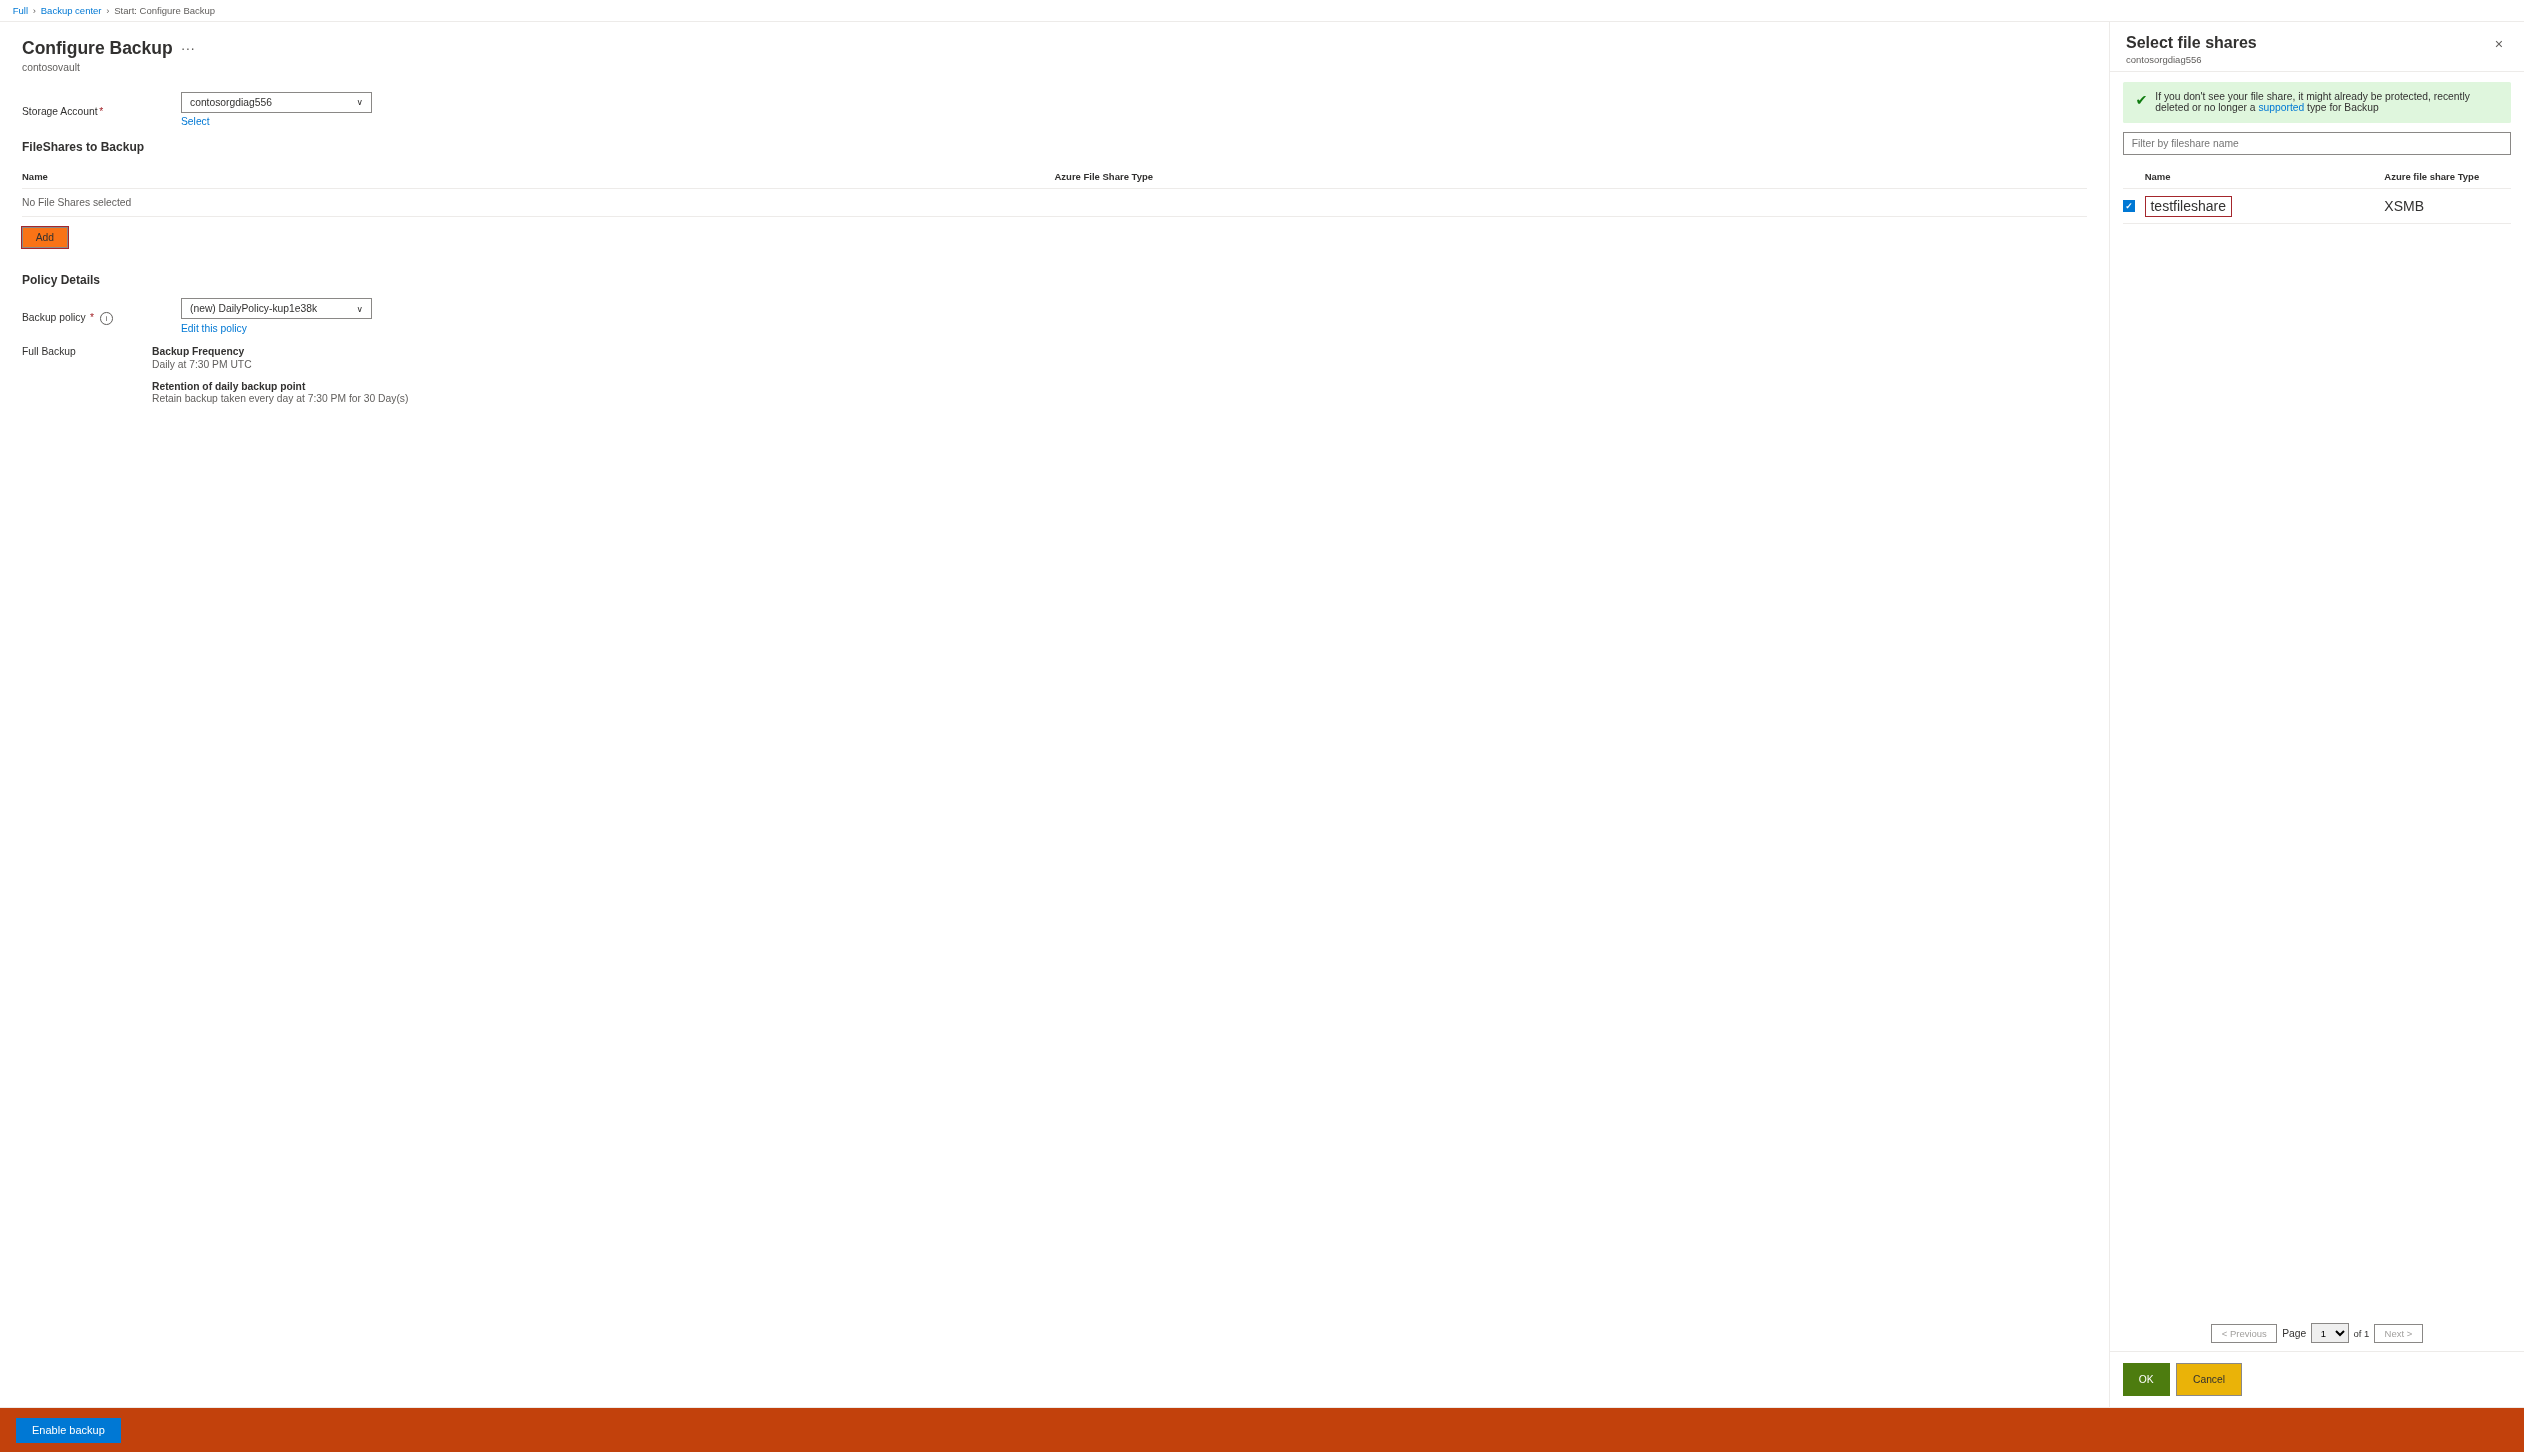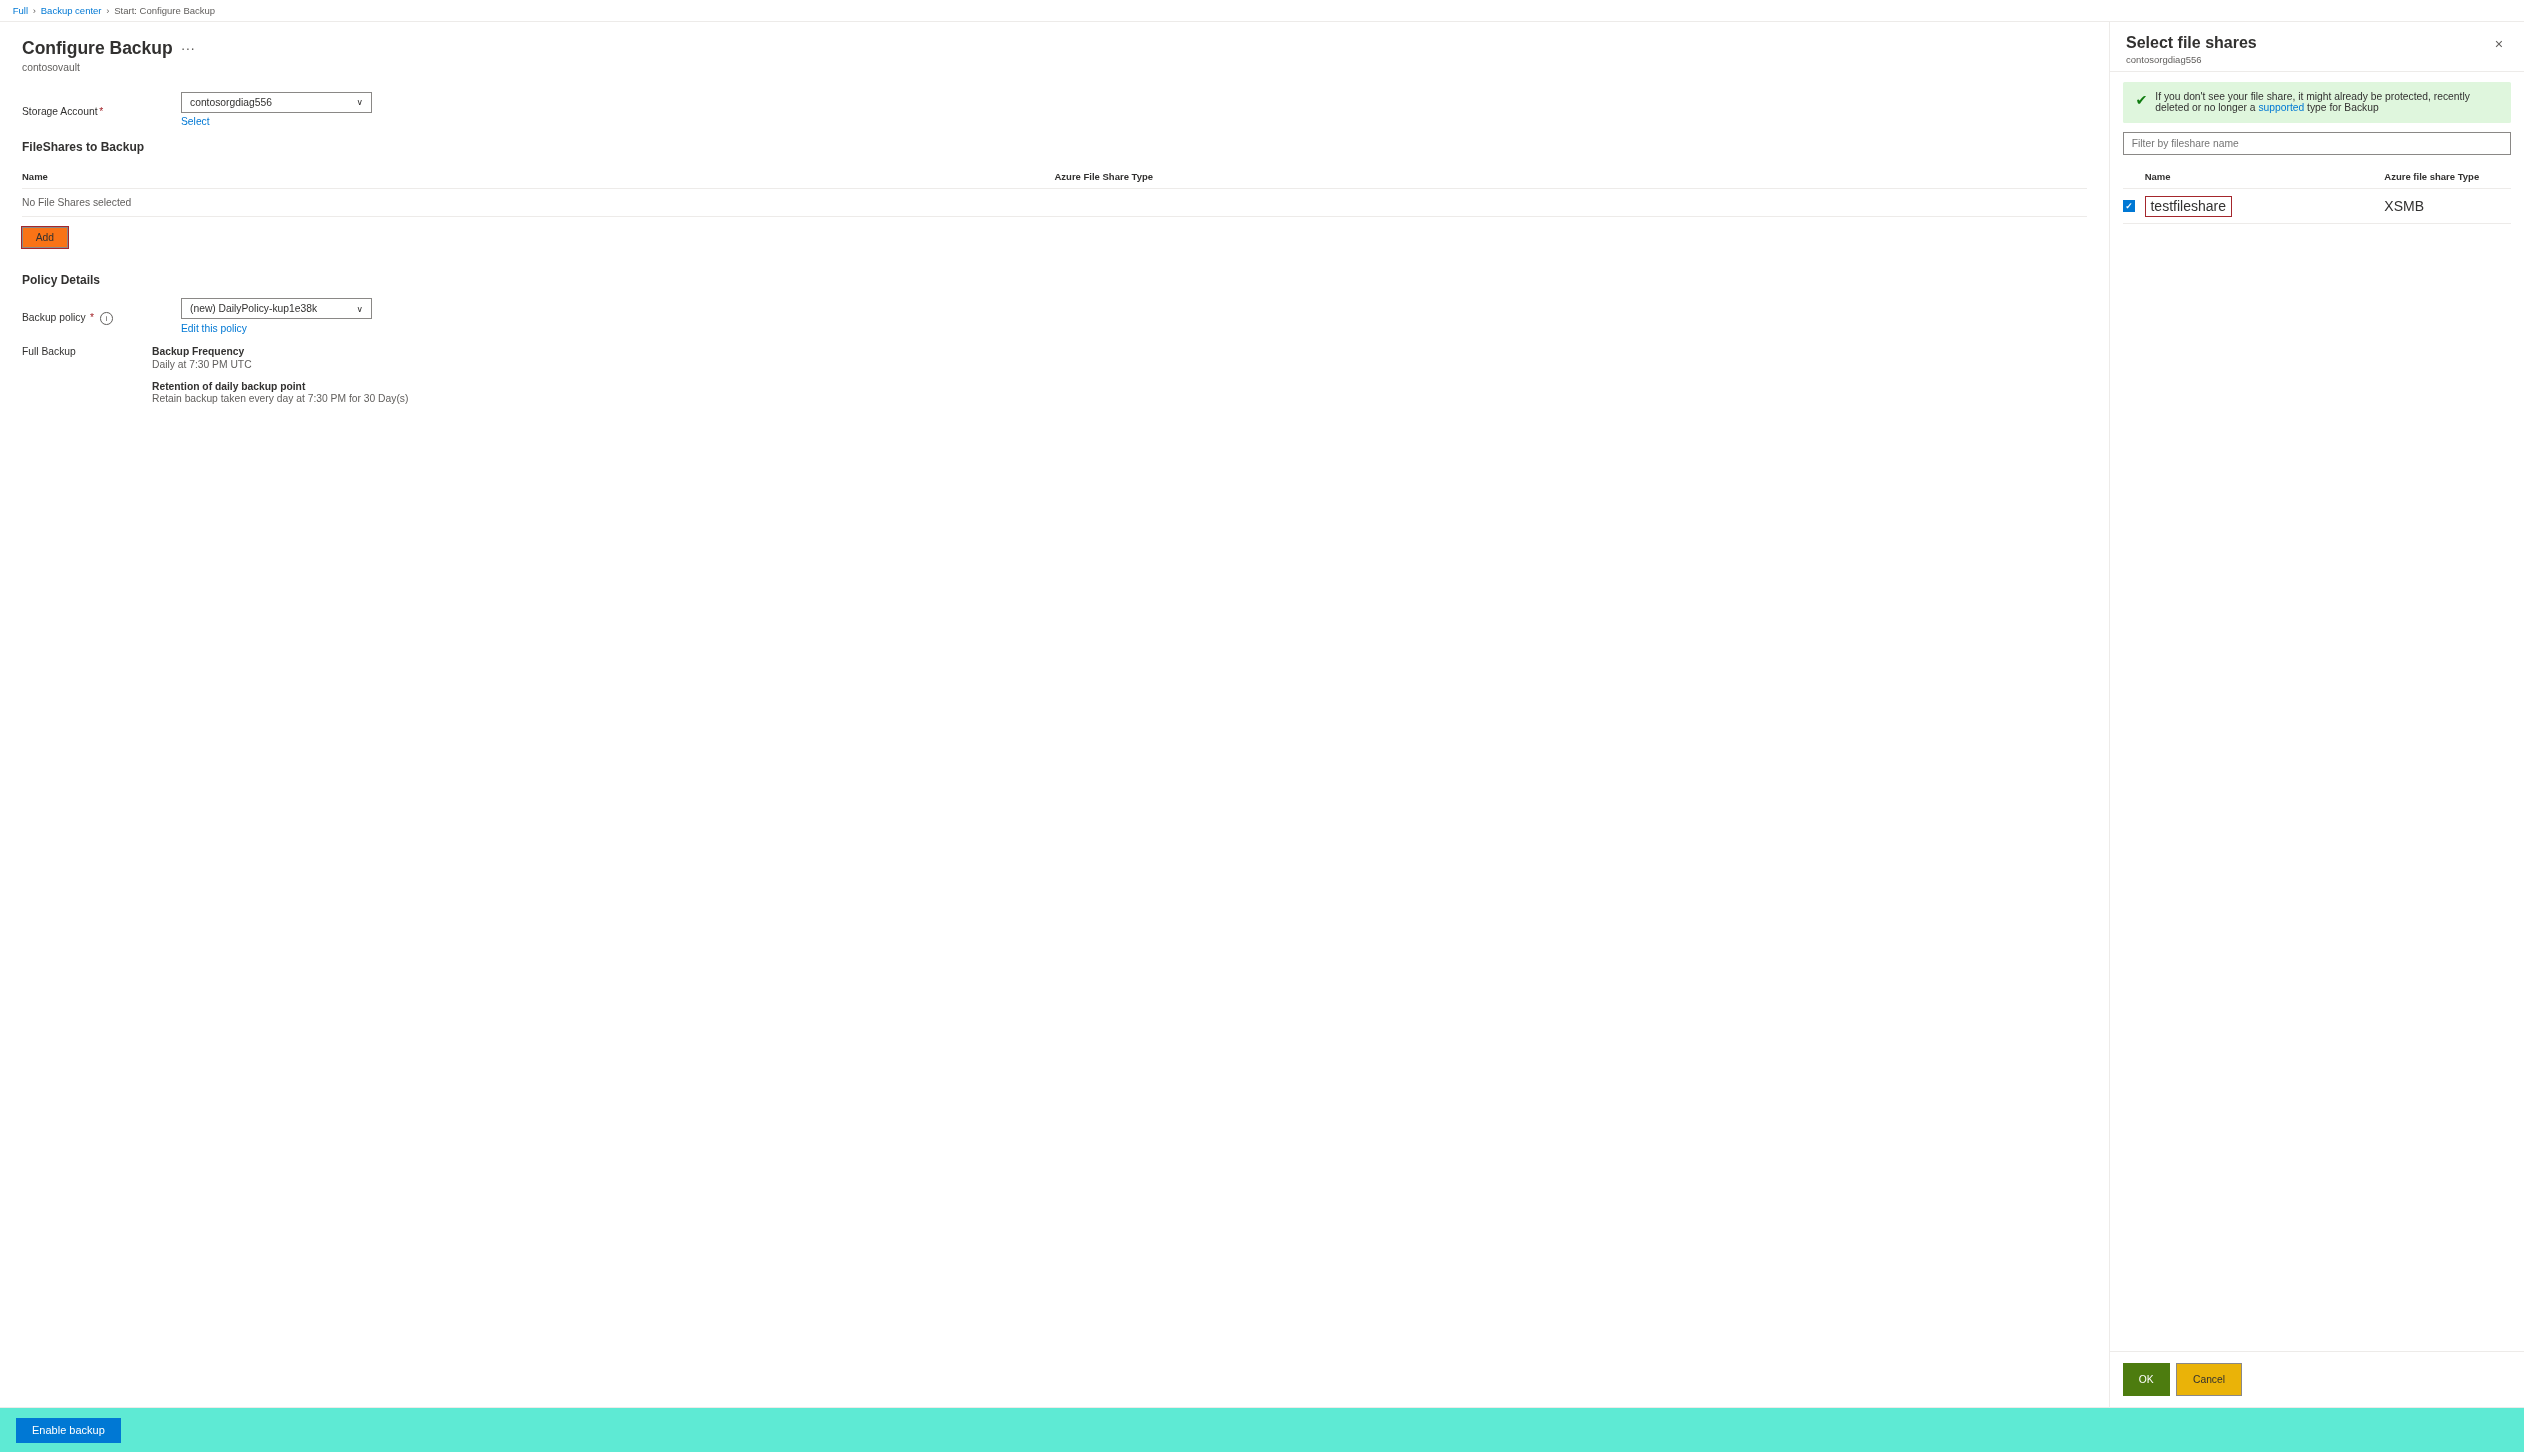--- a/index.html
+++ b/index.html
@@ -46,21 +46,21 @@
     .info-icon { display: inline-flex; align-items: center; justify-content: center; width: 12.7px; height: 12.7px; border-radius: 50%; border: 0.8px solid #605e5c; font-size: 8px; color: #605e5c; cursor: pointer; margin-left: 3.2px; }
 
     .edit-link { color: #0078d4; font-size: 10.3px; cursor: pointer; text-decoration: none; }
     .policy-detail-row { display: flex; align-items: flex-start; margin-bottom: 6.4px; }
     .policy-label-col { width: 130px; flex-shrink: 0; font-size: 10.3px; color: #323130; }
     .policy-info { font-size: 10.3px; }
     .policy-info strong { font-weight: 600; display: block; margin-bottom: 1.6px; }
     .policy-info p { color: #605e5c; }
 
     
-    .bottom-bar { padding: 9.5px 16px; border-top: 0.8px solid #edebe9; background: #5eead4; display: flex; align-items: center; }
+    .bottom-bar { padding: 9.5px 16px; border-top: 0.8px solid #edebe9; background: #c2410c; display: flex; align-items: center; }
     .enable-button { background: #0078d4; color: #fff; border: none; padding: 6.4px 16px; font-size: 11px; cursor: pointer; font-weight: 400; }
 
     
     .right-panel { width: 414px; flex-shrink: 0; display: flex; flex-direction: column; background: #fff; }
 
     .right-panel-header { display: flex; align-items: flex-start; justify-content: space-between; padding: 12.7px 16px 6.4px; border-bottom: 0.8px solid #edebe9; }
     .right-panel-title { font-size: 16px; font-weight: 600; color: #323130; }
     .right-panel-subtitle { font-size: 9.5px; color: #605e5c; margin-top: 1.6px; }
     .close-btn { background: none; border: none; cursor: pointer; font-size: 14.3px; color: #605e5c; padding: 1.6px 4.8px; }
 
@@ -206,20 +206,29 @@
         <div class="checkbox-cell">
           <div class="checkbox-checked"></div>
         </div>
         <div class="row-name-cell">
           <span class="row-name-highlighted">testfileshare</span>
         </div>
         <div class="row-type-cell">XSMB</div>
       </div>
     </div>
 
+    <div class="pagination-bar">
+      <button class="page-btn" disabled="">&lt; Previous</button>
+      <span>Page</span>
+      <select class="page-select">
+        <option>1</option>
+      </select>
+      <span class="page-of">of 1</span>
+      <button class="page-btn" disabled="">Next &gt;</button>
+    </div>
 
     <div class="right-panel-footer">
       <button class="ok-btn">OK</button>
       <button class="cancel-btn">Cancel</button>
     </div>
 
   </div>
 </div>
 
 <div class="bottom-bar">

